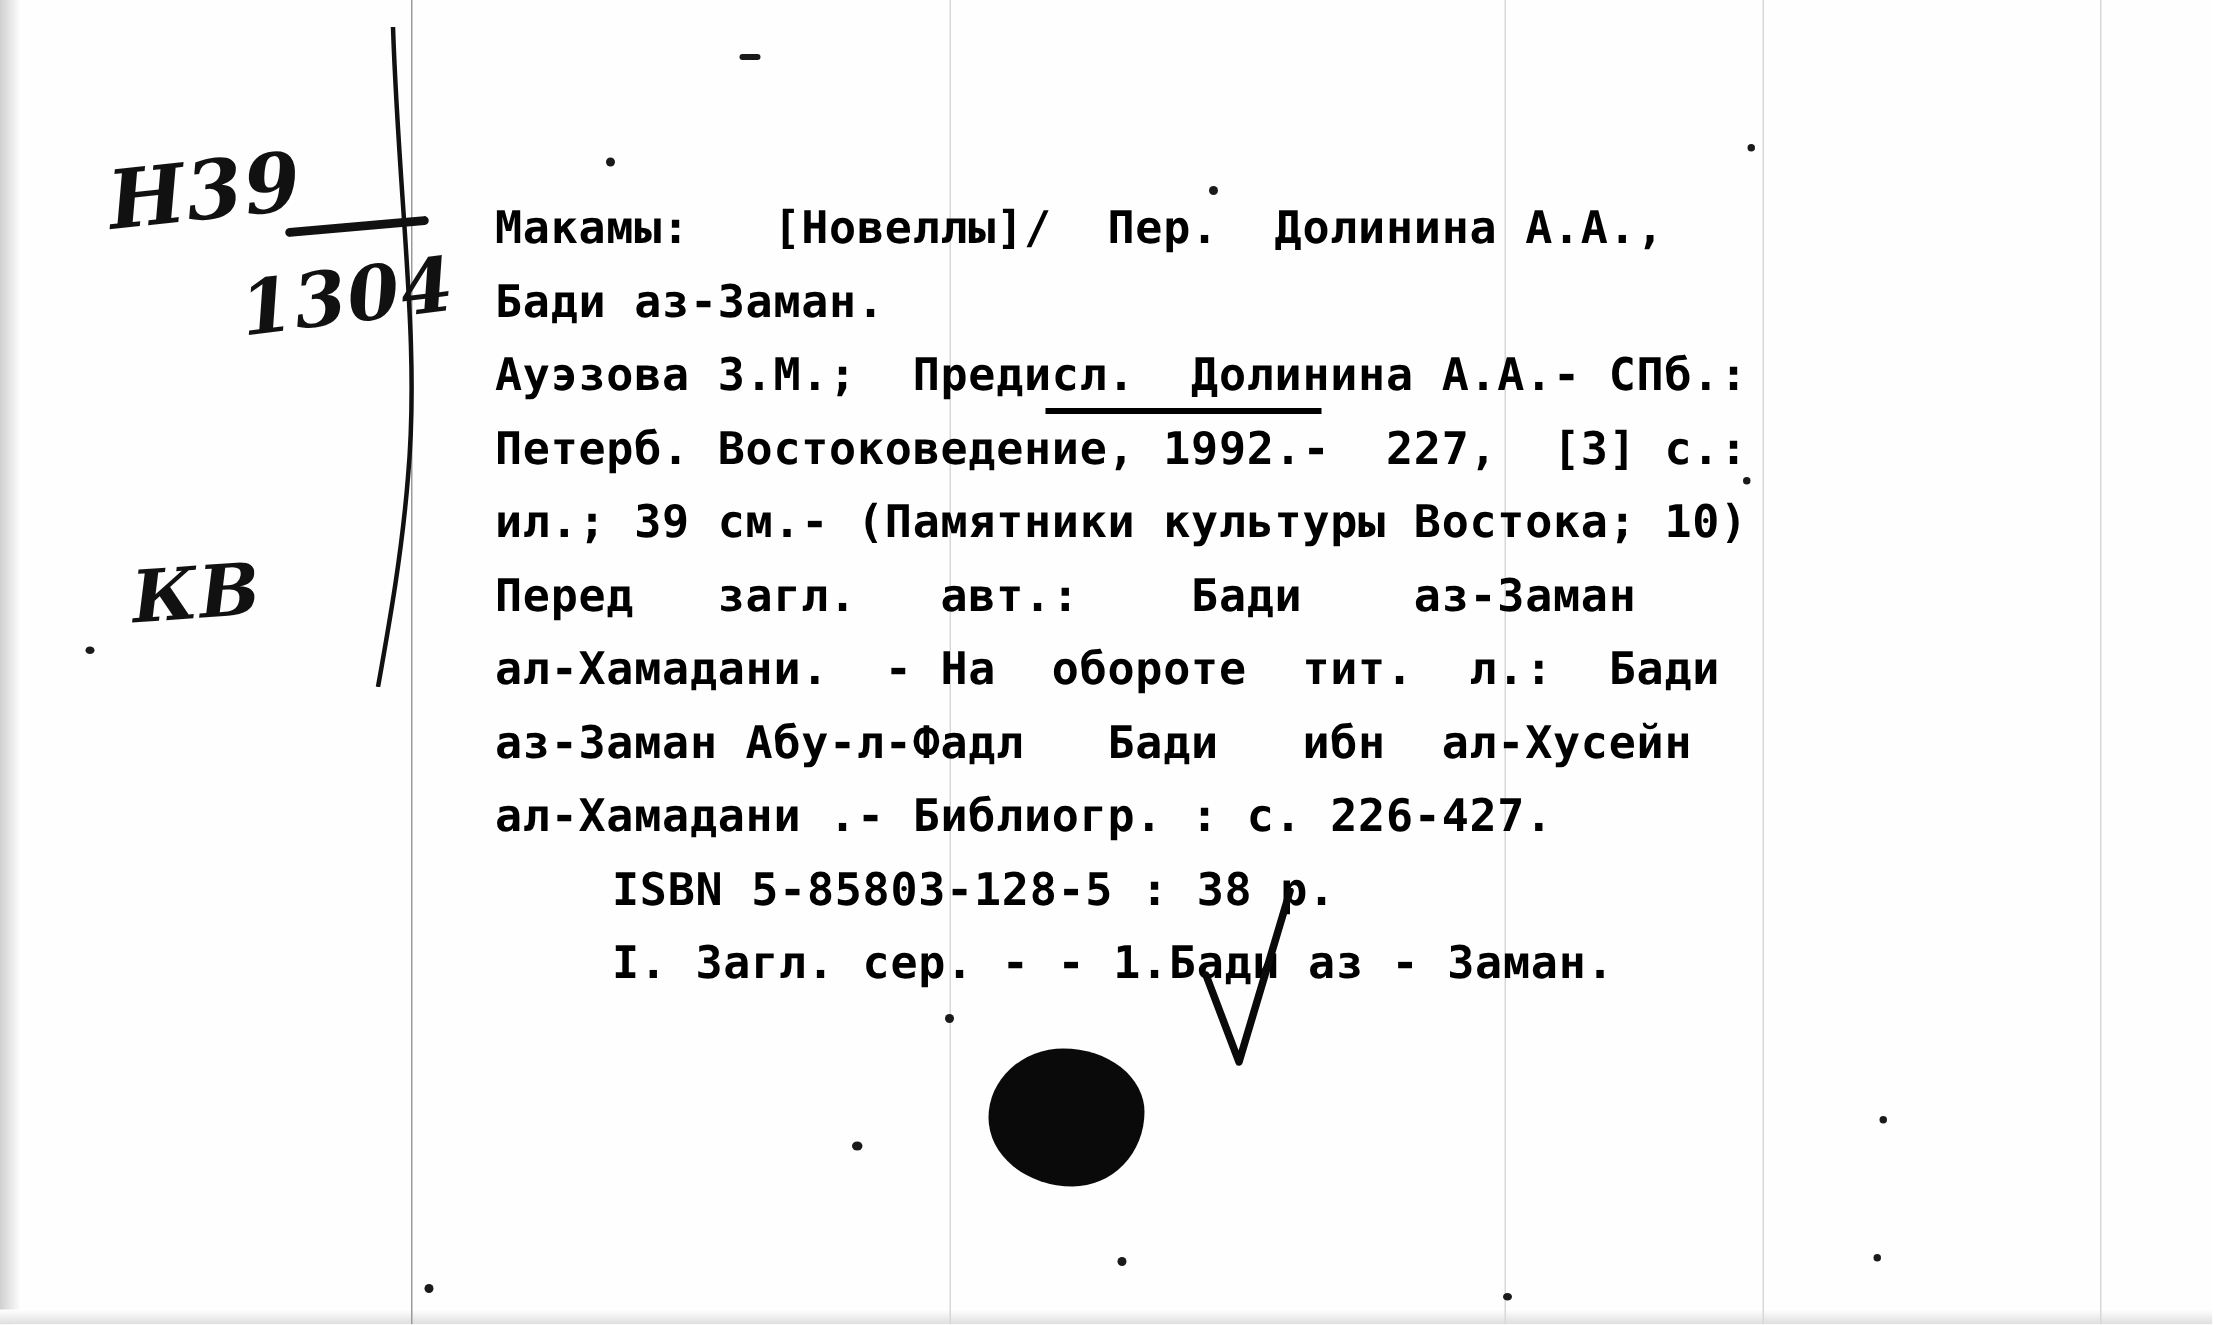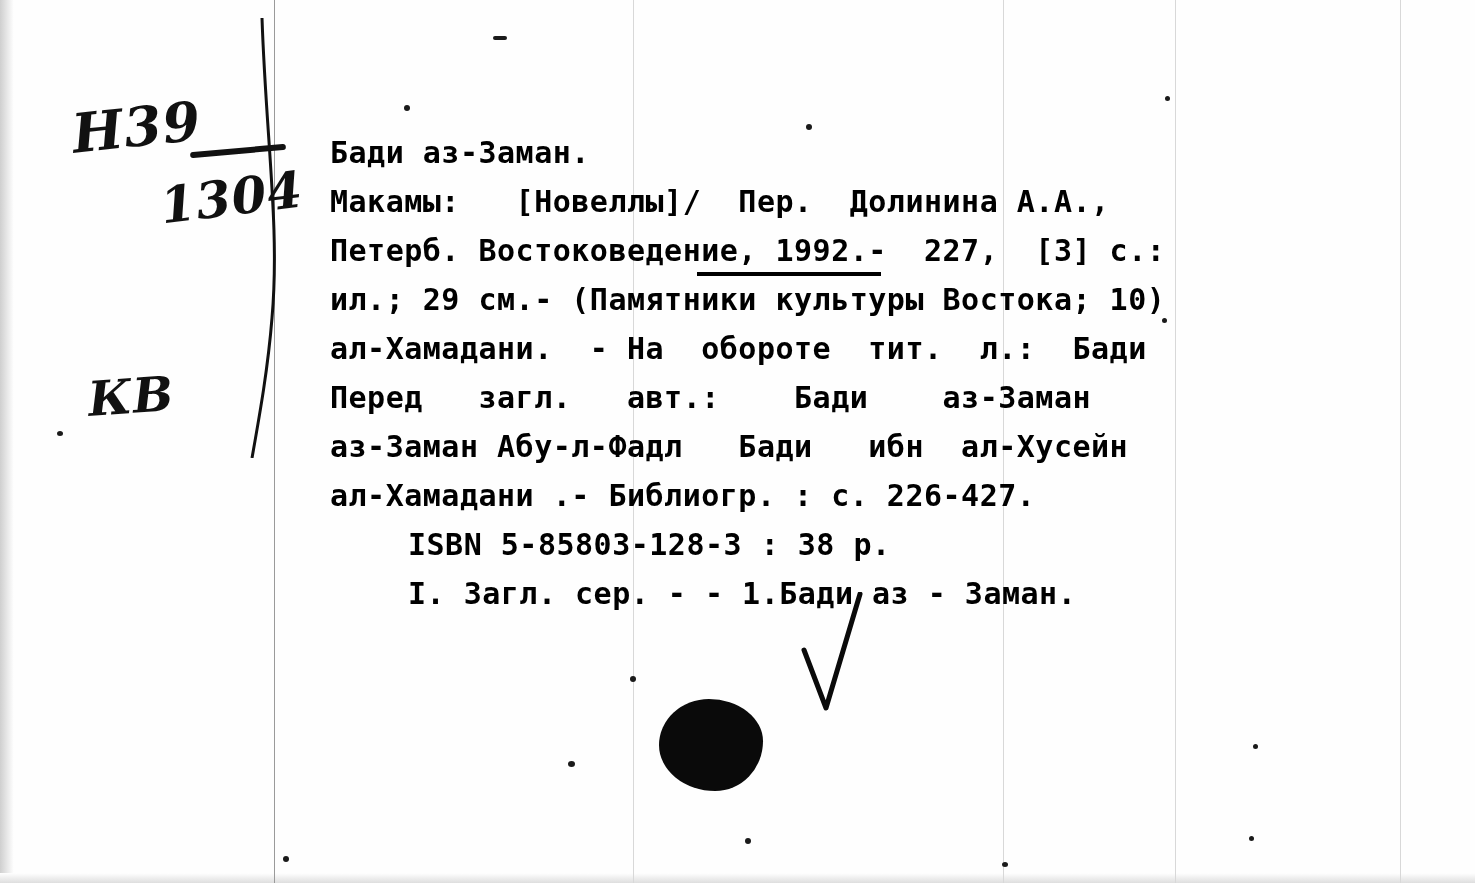--- a/index.html
+++ b/index.html
@@ -169,29 +169,30 @@
   <div class="hand" id="hand-class">Н39</div>
   <div id="hand-dash"></div>
   <div class="hand" id="hand-number">1304</div>
   <div class="hand" id="hand-initials">КВ</div>
 
   <svg id="curve-sep" viewBox="0 0 70 440" xmlns="http://www.w3.org/2000/svg">
     <path d="M26 0 C 30 120, 44 210, 36 300 C 32 350, 24 395, 16 440" fill="none" stroke="#111" stroke-width="3"></path>
   </svg>
 
   <div id="record">
+    <div class="line">Макамы:   [Новеллы]/  Пер.  Долинина А.А.,</div>
     <div class="line">Бади аз-Заман.</div>
-    <div class="line">Макамы:   [Новеллы]/  Пер.  Долинина А.А.,</div>
+    <div class="line">Ауэзова З.М.;  Предисл.  Долинина А.А.- СПб.:</div>
     <div class="line">Петерб. Востоковедение, 1992.-  227,  [3] с.:</div>
-    <div class="line">ил.; 29 см.- (Памятники культуры Востока; 10)</div>
+    <div class="line">ил.; 39 см.- (Памятники культуры Востока; 10)</div>
+    <div class="line">Перед   загл.   авт.:    Бади    аз-Заман</div>
     <div class="line">ал-Хамадани.  - На  обороте  тит.  л.:  Бади</div>
-    <div class="line">Перед   загл.   авт.:    Бади    аз-Заман</div>
     <div class="line">аз-Заман Абу-л-Фадл   Бади   ибн  ал-Хусейн</div>
     <div class="line">ал-Хамадани .- Библиогр. : с. 226-427.</div>
-    <div class="line"><span class="indent"></span><span>ISBN 5-85803-128-3 : 38 р.</span></div>
+    <div class="line"><span class="indent"></span><span>ISBN 5-85803-128-5 : 38 р.</span></div>
     <div class="line"><span class="indent"></span><span>I. Загл. сер. - - 1.Бади аз - Заман.</span></div>
   </div>
 
   <div id="underline-predisl"></div>
 
   <svg id="tick" viewBox="0 0 66 120" xmlns="http://www.w3.org/2000/svg">
     <path d="M4 58 L 26 116 L 60 2" fill="none" stroke="#0a0a0a" stroke-width="5" stroke-linecap="round" stroke-linejoin="round"></path>
   </svg>
 
   <div id="ink-blot"></div>

